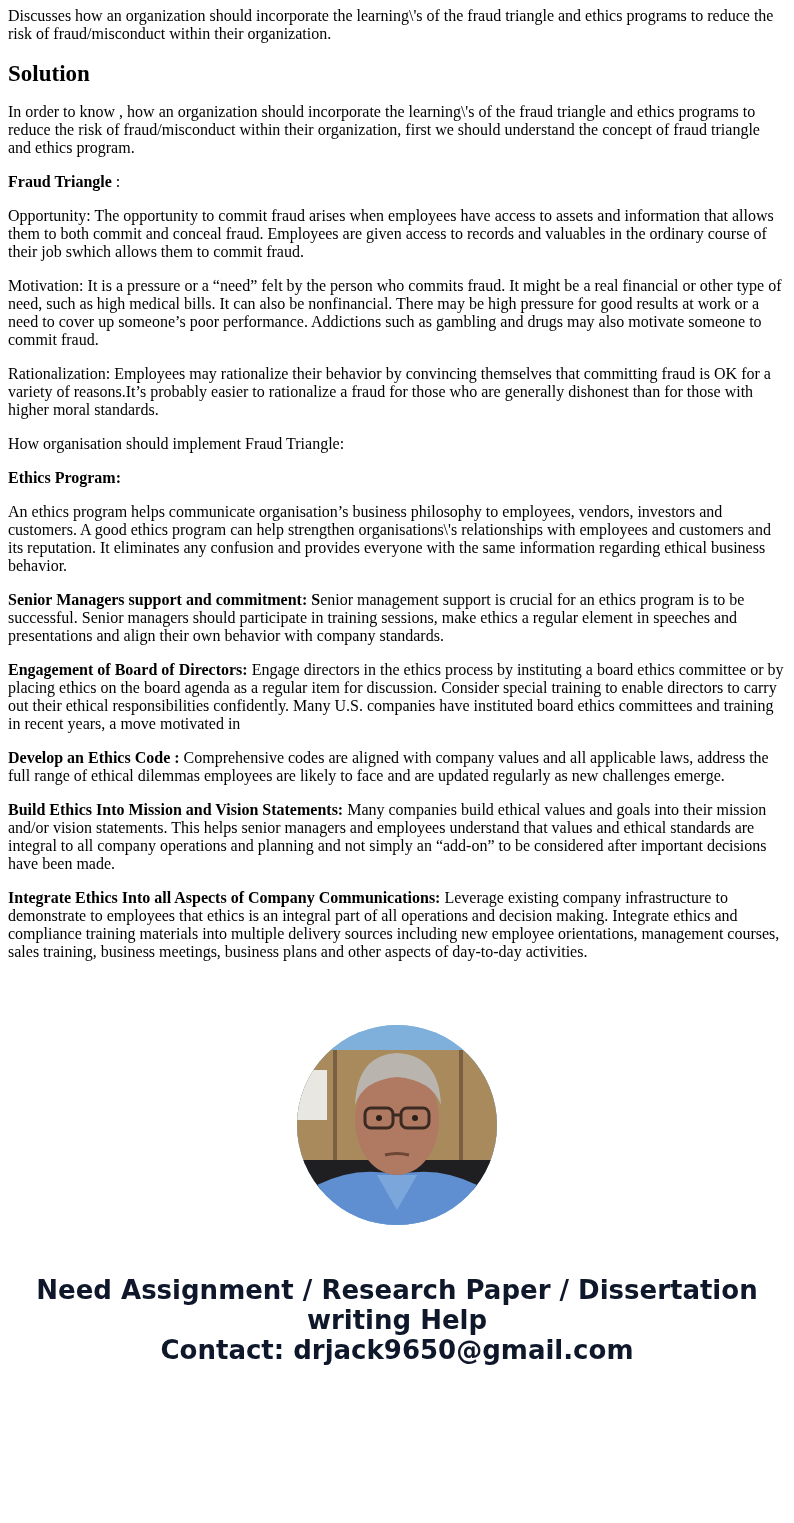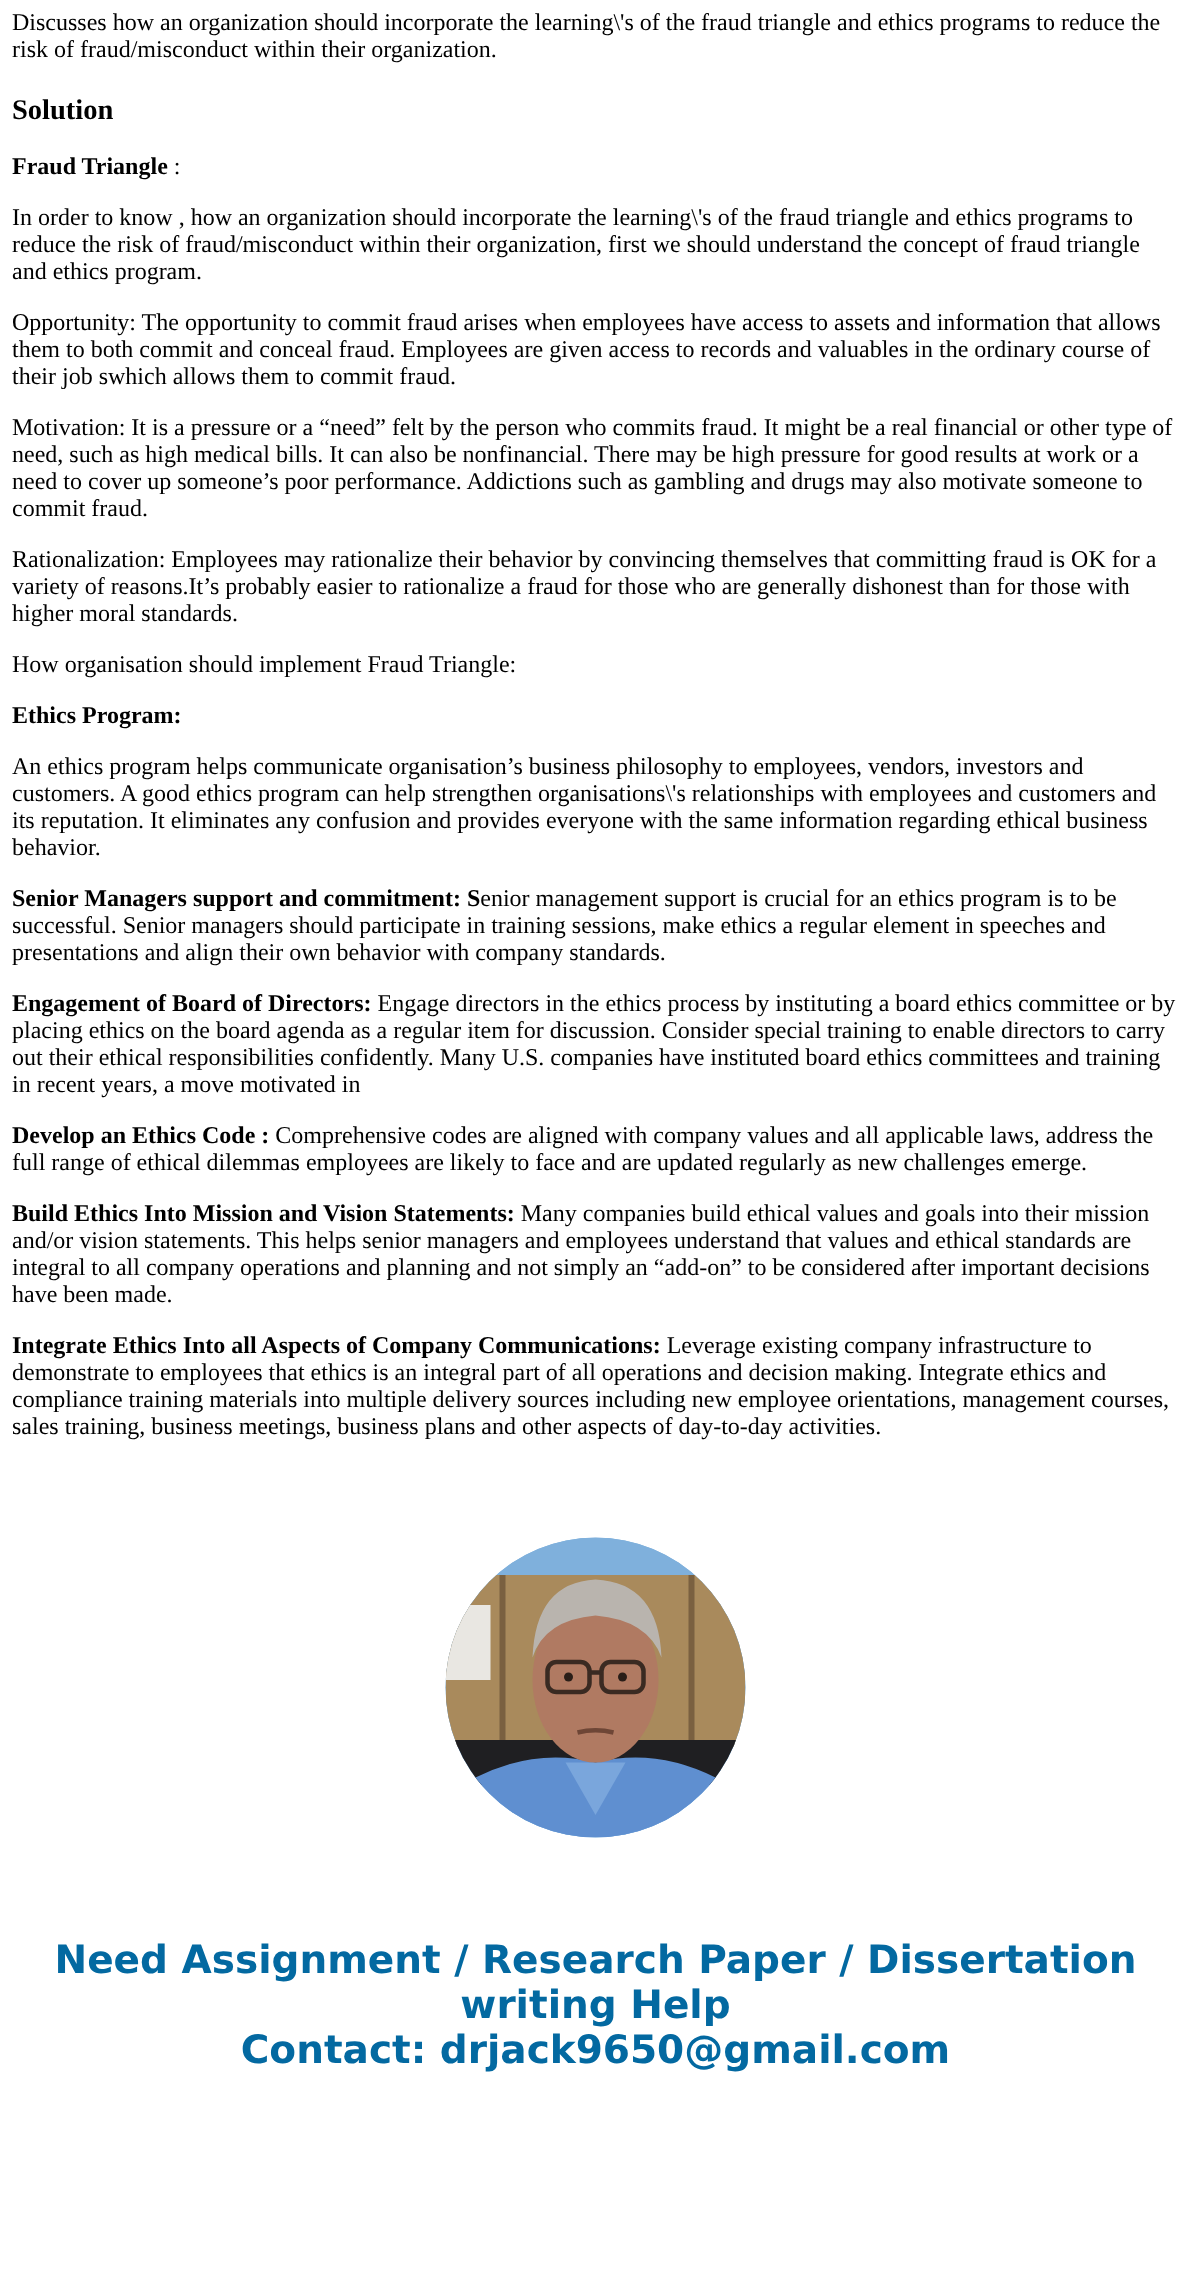--- a/index.html
+++ b/index.html
@@ -7,21 +7,21 @@
     width: 794px;
     font-family: "Liberation Serif", serif;
     font-size: 16px;
     line-height: 18px;
     color: #000000;
   }
   .content { padding: 7px 7px 0 8px; }
   p { margin: 0 0 16px 0; }
   h3.solution {
     font-family: "Liberation Serif", serif;
-    font-size: 19px;
+    font-size: 23px;
     font-weight: bold;
     margin: 20px 0 18px 0;
     line-height: 22px;
   }
   b { font-weight: bold; }
   .avatar-wrap {
     display: flex;
     justify-content: center;
     margin-top: 64px;
   }
@@ -29,35 +29,35 @@
     width: 200px; height: 200px; border-radius: 50%;
     overflow: hidden; position: relative;
     background: #7fb0dc;
   }
   .promo {
     font-family: "DejaVu Sans", sans-serif;
     font-weight: bold;
     font-size: 26px;
     line-height: 30px;
     text-align: center;
-    margin-top: 67px;
-    color: #0369a1;
+    margin-top: 50px;
+    color: #0f172a;
   }
 </style>
 </head>
 <body>
 
 <div class="content">
   <p>Discusses how an organization should incorporate the learning\'s of the fraud triangle and ethics programs to reduce the risk of fraud/misconduct within their organization.</p>
 
   <h3 class="solution">Solution</h3>
 
+  <p>In order to know , how an organization should incorporate the learning\'s of the fraud triangle and ethics programs to reduce the risk of fraud/misconduct within their organization, first we should understand the concept of fraud triangle and ethics program.</p>
+
   <p><b>Fraud Triangle</b><span> :</span></p>
-
-  <p>In order to know , how an organization should incorporate the learning\'s of the fraud triangle and ethics programs to reduce the risk of fraud/misconduct within their organization, first we should understand the concept of fraud triangle and ethics program.</p>
 
   <p>Opportunity: The opportunity to commit fraud arises when employees have access to assets and information that allows them to both commit and conceal fraud. Employees are given access to records and valuables in the ordinary course of their job swhich allows them to commit fraud.</p>
   <p>Motivation: It is a pressure or a “need” felt by the person who commits fraud. It might be a real financial or other type of need, such as high medical bills. It can also be nonfinancial. There may be high pressure for good results at work or a need to cover up someone’s poor performance. Addictions such as gambling and drugs may also motivate someone to commit fraud.</p>
   <p>Rationalization: Employees may rationalize their behavior by convincing themselves that committing fraud is OK for a variety of reasons.It’s probably easier to rationalize a fraud for those who are generally dishonest than for those with higher moral standards.</p>
   <p>How organisation should implement Fraud Triangle:</p>
 
   <p><b>Ethics Program:</b></p>
   <p>An ethics program helps communicate organisation’s business philosophy to employees, vendors, investors and customers. A good ethics program can help strengthen organisations\'s relationships with employees and customers and its reputation. It eliminates any confusion and provides everyone with the same information regarding ethical business behavior.</p>
 
   <p><b>Senior Managers support and commitment: S</b><span>enior management support is crucial for an ethics program is to be successful. Senior managers should participate in training sessions, make ethics a regular element in speeches and presentations and align their own behavior with company standards.</span></p>

